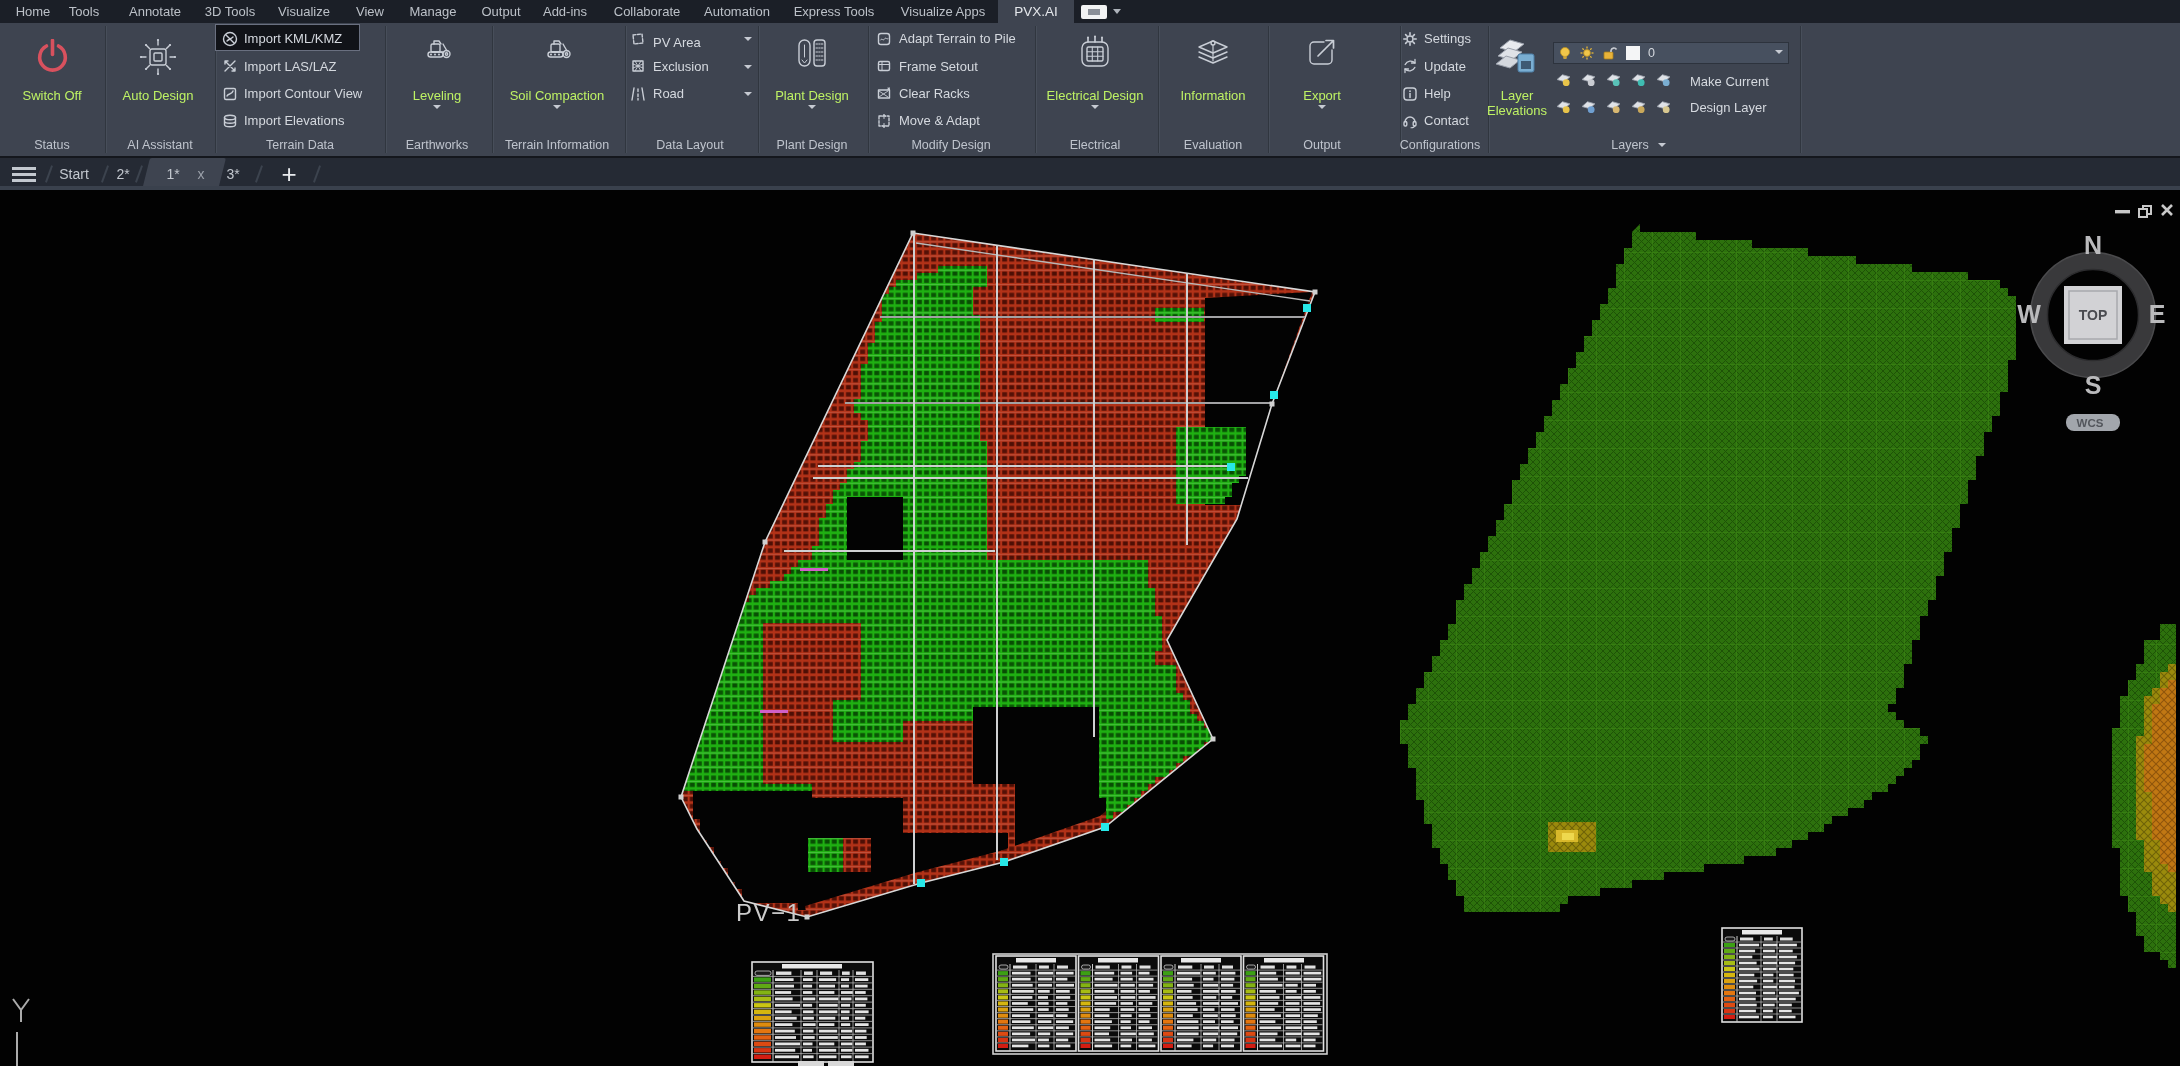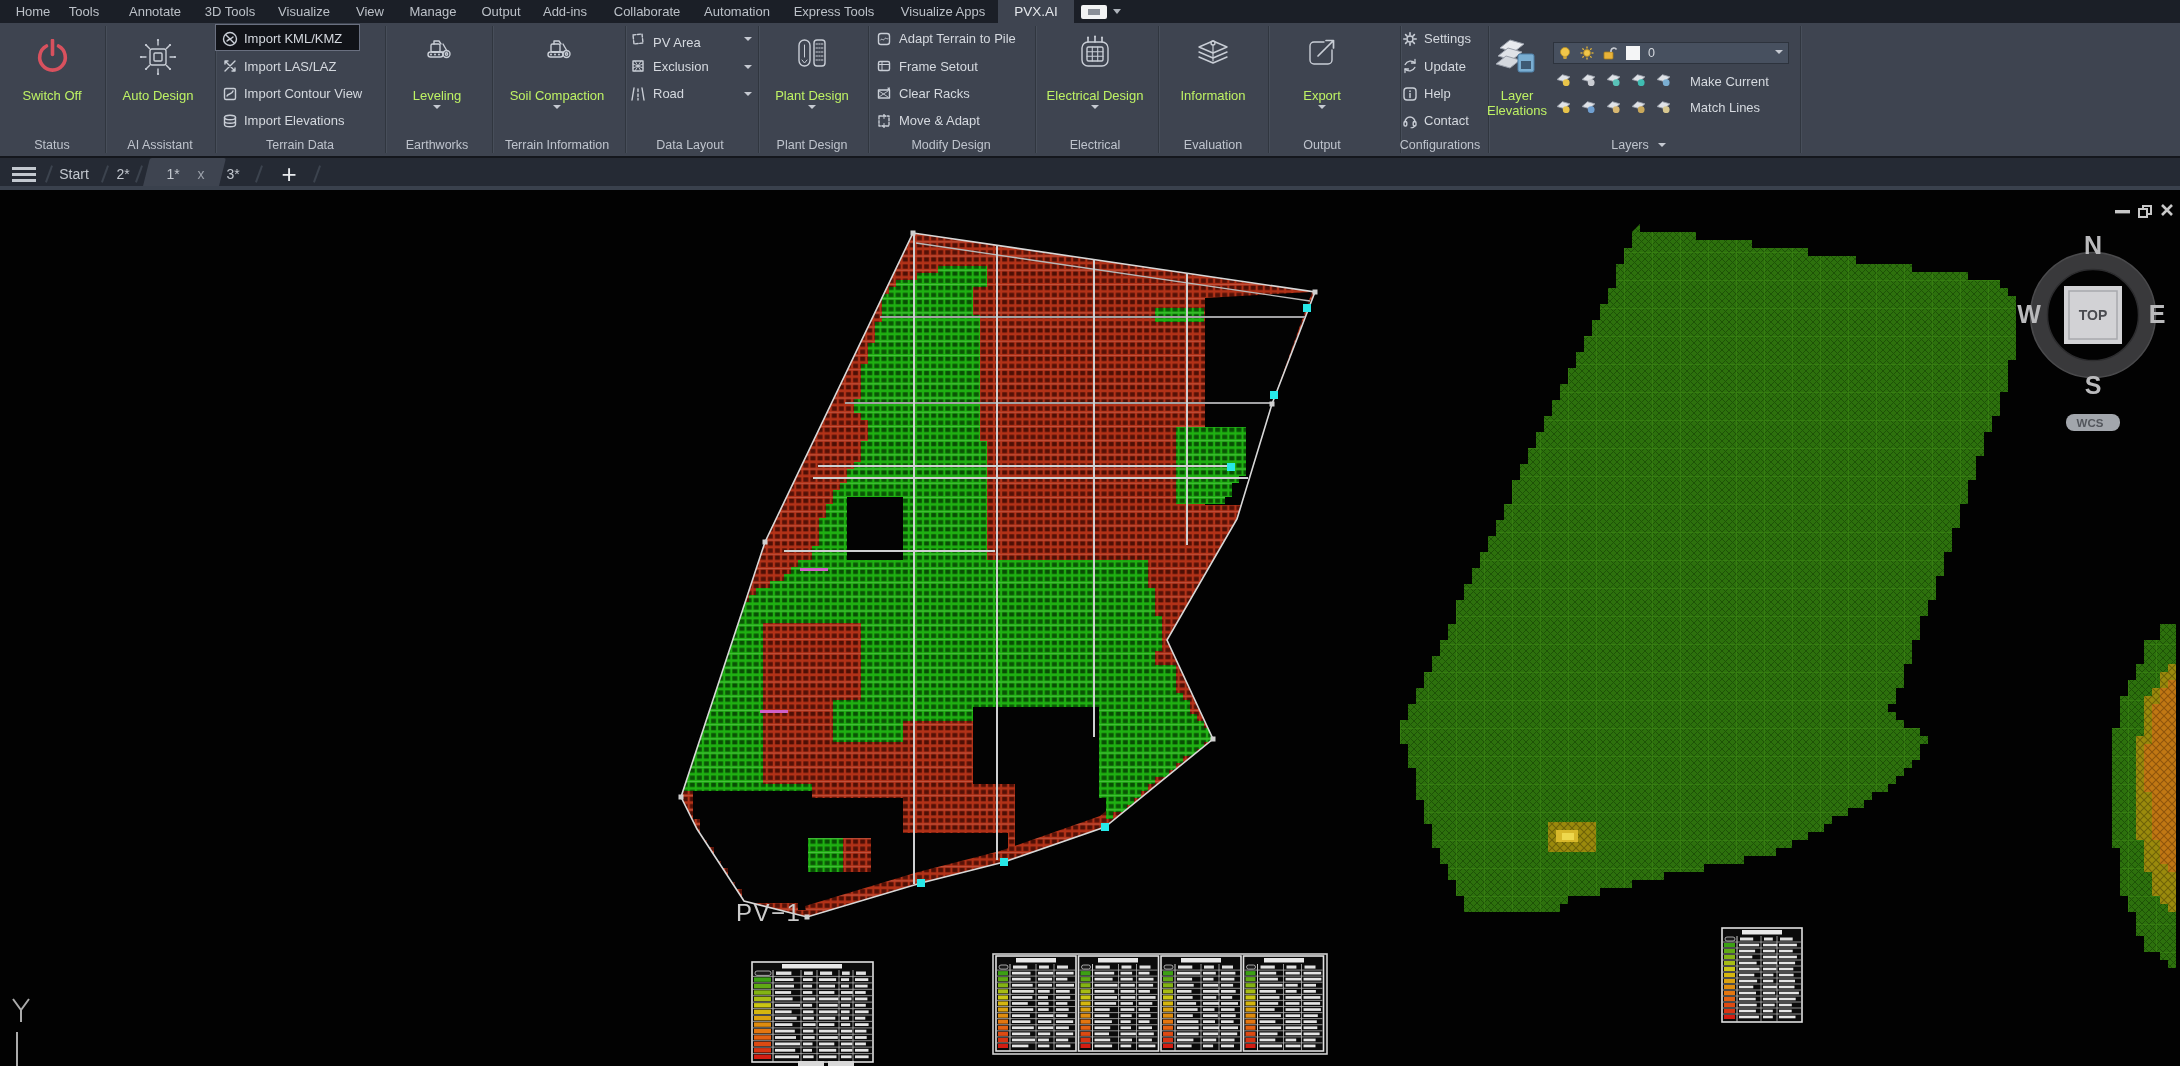--- a/index.html
+++ b/index.html
@@ -303,21 +303,21 @@
     </svg>
     <svg class="abs" style="left:1631px;top:76px" width="15" height="14" viewBox="0 0 14 13">
       <path d="M1 7 L6 2.5 L13 4.5 L8 9 Z" fill="#dfe2e7" stroke="#9aa0ab" stroke-width="0.8"></path>
       <circle cx="9.5" cy="10" r="3.2" fill="#c9a85a" stroke="none"></circle>
     </svg>
     <svg class="abs" style="left:1656px;top:76px" width="15" height="14" viewBox="0 0 14 13">
       <path d="M1 7 L6 2.5 L13 4.5 L8 9 Z" fill="#dfe2e7" stroke="#9aa0ab" stroke-width="0.8"></path>
       <circle cx="9.5" cy="10" r="3.2" fill="#d8c890" stroke="none"></circle>
     </svg>
     <div class="rowlab" style="left:1690px;top:51px">Make Current</div>
-    <div class="rowlab" style="left:1690px;top:77px">Match Lines</div>
+    <div class="rowlab" style="left:1690px;top:77px">Design Layer</div>
     <div class="seclab" style="left:1630px;top:115px">Layers</div>
     <div class="caret" style="left:1662px;top:120px"></div>
   </div>
 <div id="tabbar">
     <div class="abs" style="left:12px;top:9px;width:24px;height:3px;background:#c3c8cf"></div>
     <div class="abs" style="left:12px;top:15px;width:24px;height:3px;background:#c3c8cf"></div>
     <div class="abs" style="left:12px;top:21px;width:24px;height:3px;background:#c3c8cf"></div>
     <div id="activetab"></div>
     <div class="slash" style="left:48px"></div>
     <div class="slash" style="left:104px"></div>

